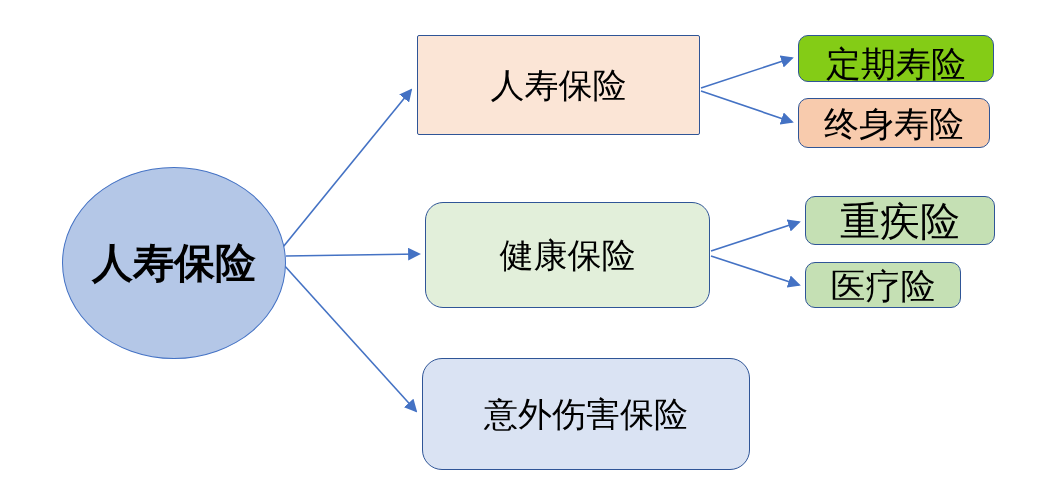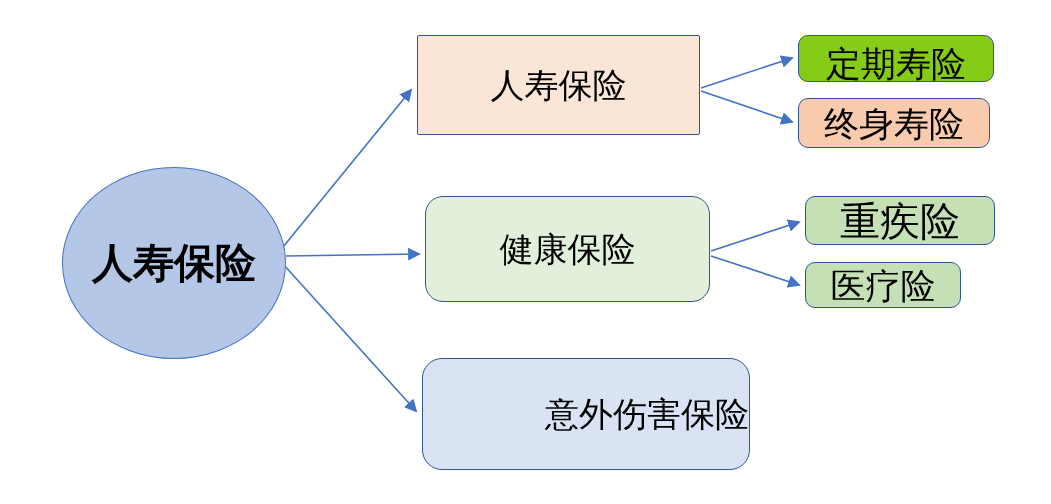--- a/index.html
+++ b/index.html
@@ -41,31 +41,30 @@
     font-weight: 700;
     font-size: 41px;
   }
   #node-life {
     left: 417px; top: 35px; width: 283px; height: 100px;
     border-radius: 2px;
     background: #FBE5D6;
     font-size: 34px;
   }
   #node-health {
-    left: 425px; top: 196px; width: 285px; height: 106px;
+    left: 425px; top: 202px; width: 285px; height: 106px;
     border-radius: 18px;
     background: #E2EFDA;
     font-size: 34px;
   }
   #node-accident {
     left: 422px; top: 358px; width: 328px; height: 112px;
     border-radius: 20px;
     background: #DAE3F3;
     font-size: 34px;
-    justify-content: flex-end;
   }
   #node-term-life {
     left: 798px; top: 35px; width: 196px; height: 47px;
     border-radius: 10px;
     background: #84cc16;
     font-size: 35px;
     align-items: flex-end;
   }
   #node-whole-life {
     left: 798px; top: 98px; width: 192px; height: 50px;

